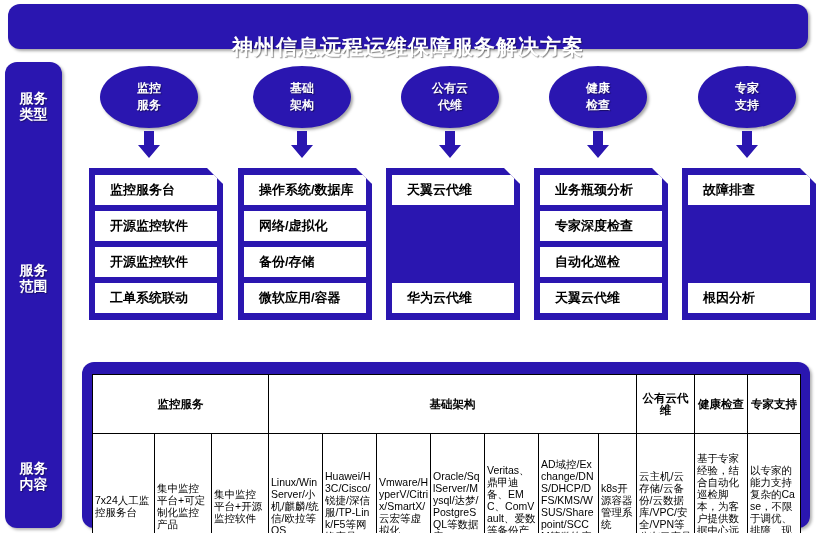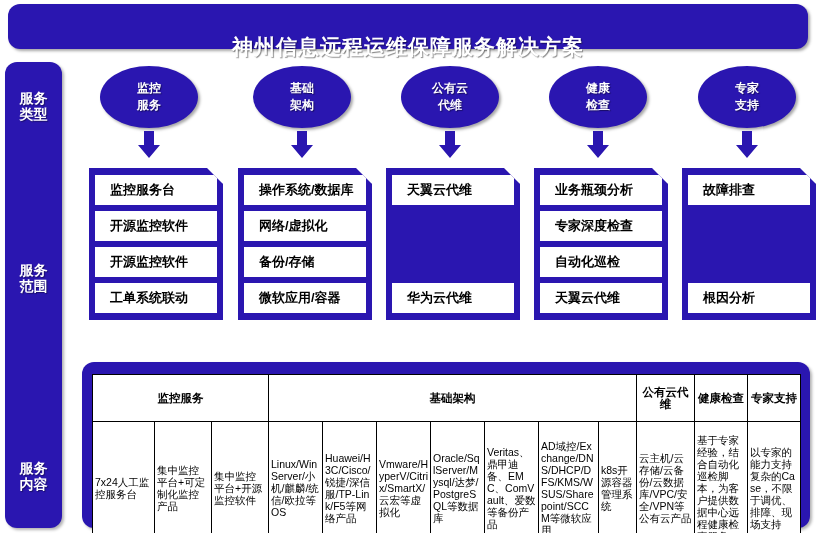--- a/index.html
+++ b/index.html
@@ -81,21 +81,21 @@
     position:absolute;left:10px;top:12px;
     border-collapse:collapse;
     background:#ffffff;
     table-layout:fixed;
     width:708px;
   }
   #content-table th,#content-table td{
     border:1px solid #000000;
     font-size:10.5px;
     color:#000000;
-    padding:11px 2px;
+    padding:17px 2px;
     overflow:hidden;
     word-break:break-all;
     line-height:12px;
   }
   #content-table th{
     text-align:center;font-weight:bold;height:17px;font-size:11.5px;
   }
   #content-table td{
     vertical-align:middle;height:110px;
   }

